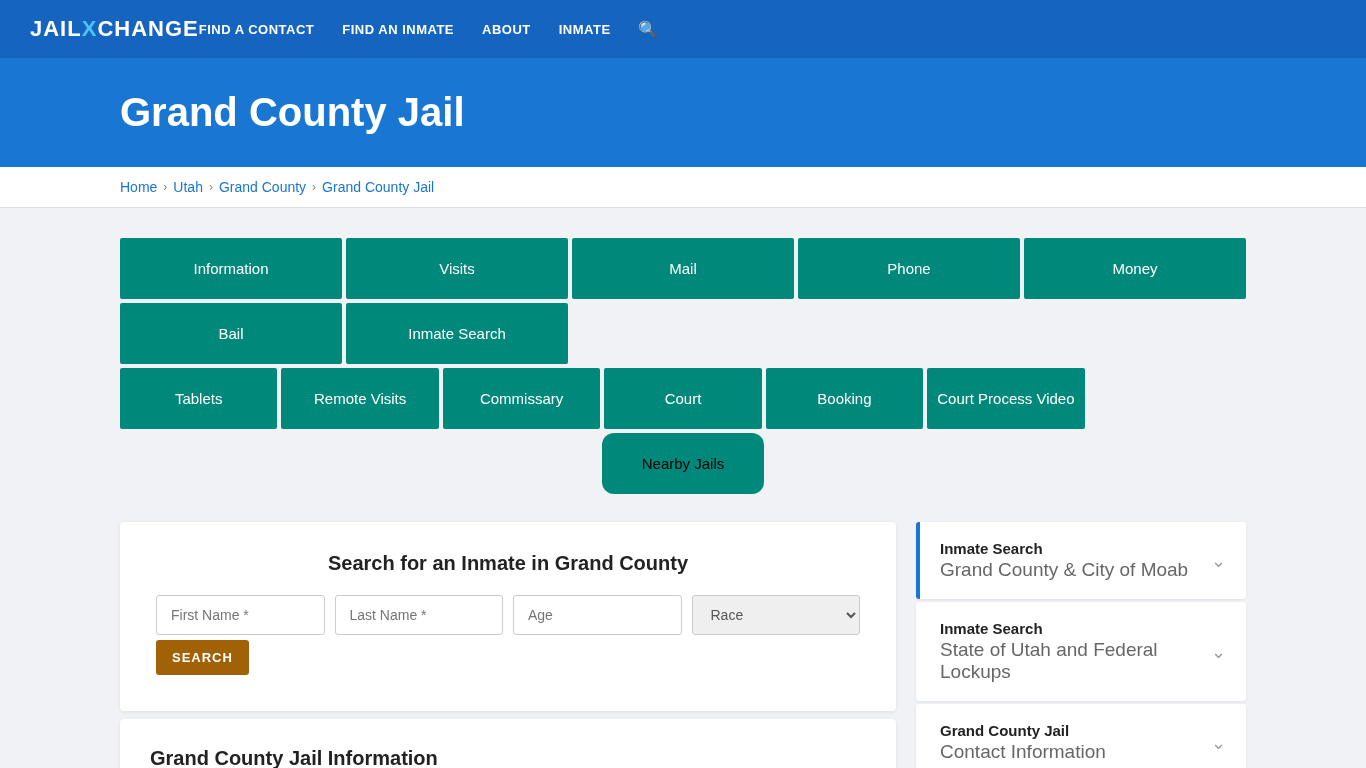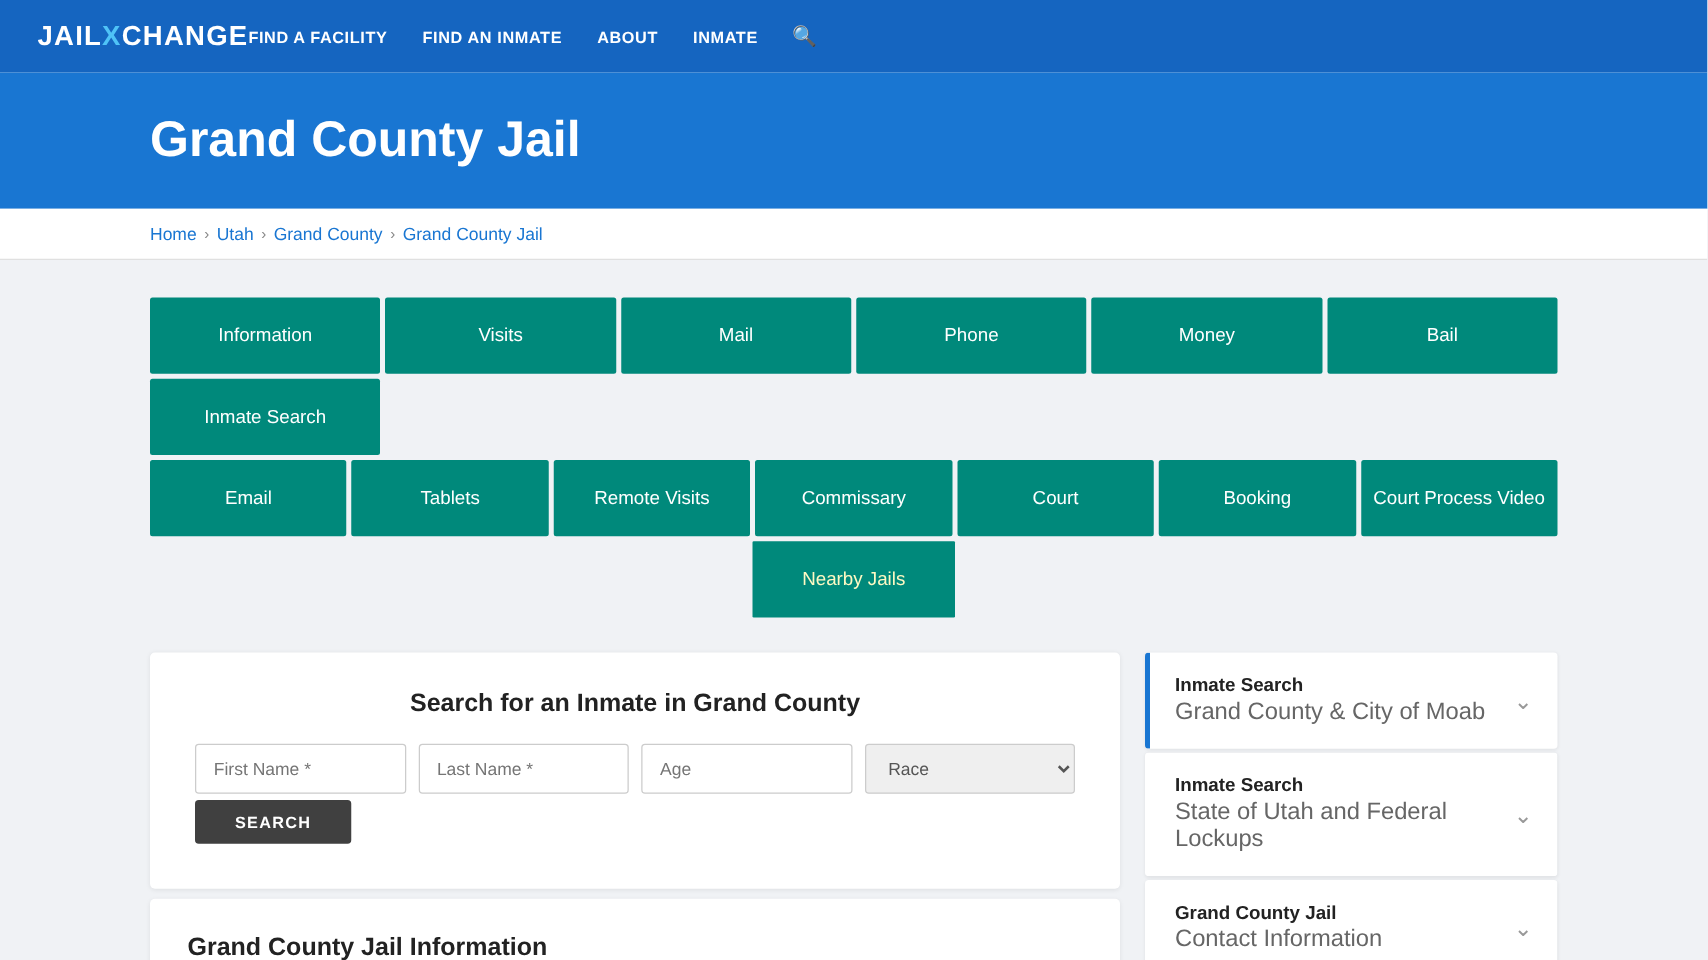--- a/index.html
+++ b/index.html
@@ -76,21 +76,21 @@
 
     
     .main-content {
       background: #f0f2f5;
       padding: 30px 120px;
     }
 
     
     .button-grid {
       display: grid;
-      grid-template-columns: repeat(6, 1fr);
+      grid-template-columns: repeat(5, 1fr);
       gap: 4px;
       margin-bottom: 4px;
     }
     .button-grid-row2 {
       display: grid;
       grid-template-columns: repeat(7, 1fr);
       gap: 4px;
       margin-bottom: 4px;
     }
     .button-grid-row3 {
@@ -105,27 +105,27 @@
       padding: 22px 10px;
       font-size: 15px;
       font-weight: 500;
       cursor: pointer;
       text-align: center;
       border-radius: 2px;
       transition: background 0.2s;
     }
     .grid-btn-center {
       background: #00897b;
-      color: #fef9c3;
+      color: #000000;
       border: none;
       padding: 22px 40px;
       font-size: 15px;
       font-weight: 500;
       cursor: pointer;
-      border-radius: 1px;
+      border-radius: 12px;
       min-width: 160px;
     }
 
     
     .lower-section {
       display: flex;
       gap: 20px;
       align-items: flex-start;
     }
 
@@ -154,24 +154,24 @@
       border: 1px solid #ccc;
       border-radius: 3px;
       padding: 10px 14px;
       font-size: 14px;
       color: #555;
       outline: none;
     }
     .search-form input { flex: 1; min-width: 130px; }
     .search-form select { flex: 1; min-width: 130px; color: #555; }
     .search-btn {
-      background: #404040;
+      background: #a16207;
       color: #fff;
       border: none;
-      padding: 10px 32px;
+      padding: 10px 16px;
       font-size: 13px;
       font-weight: 700;
       letter-spacing: 1px;
       cursor: pointer;
       border-radius: 3px;
     }
 
     
     .info-bottom {
       background: #fff;
@@ -222,21 +222,21 @@
     }
   </style>
 </head>
 <body>
 
 <nav class="navbar">
   <div class="navbar-brand">
     <span>JAIL</span><span class="x">X</span><span>CHANGE</span>
   </div>
   <div class="nav-links">
-    <a href="#">FIND A FACILITY</a>
+    <a href="#">FIND A CONTACT</a>
     <a href="#">FIND AN INMATE</a>
     <a href="#">ABOUT</a>
     <a href="#">INMATE</a>
     <span class="search-icon">🔍</span>
   </div>
 </nav>
 
 <div class="hero">
   <h1>Grand County Jail</h1>
 </div>
@@ -259,21 +259,20 @@
     <button class="grid-btn">Information</button>
     <button class="grid-btn">Visits</button>
     <button class="grid-btn">Mail</button>
     <button class="grid-btn">Phone</button>
     <button class="grid-btn">Money</button>
     <button class="grid-btn">Bail</button>
     <button class="grid-btn">Inmate Search</button>
   </div>
 
   <div class="button-grid-row2">
-    <button class="grid-btn">Email</button>
     <button class="grid-btn">Tablets</button>
     <button class="grid-btn">Remote Visits</button>
     <button class="grid-btn">Commissary</button>
     <button class="grid-btn">Court</button>
     <button class="grid-btn">Booking</button>
     <button class="grid-btn">Court Process Video</button>
   </div>
 
   <div class="button-grid-row3">
     <button class="grid-btn-center">Nearby Jails</button>

